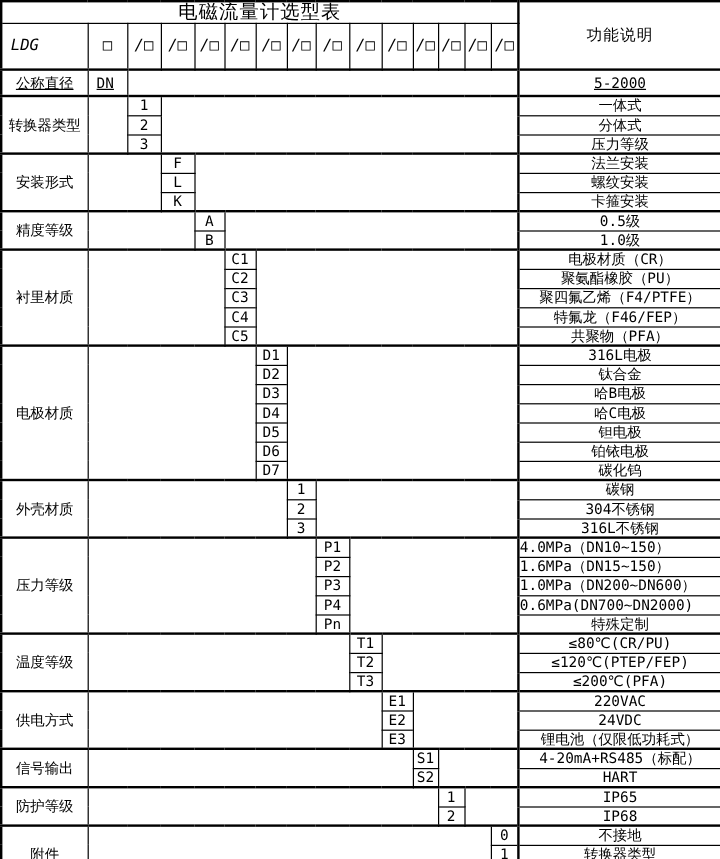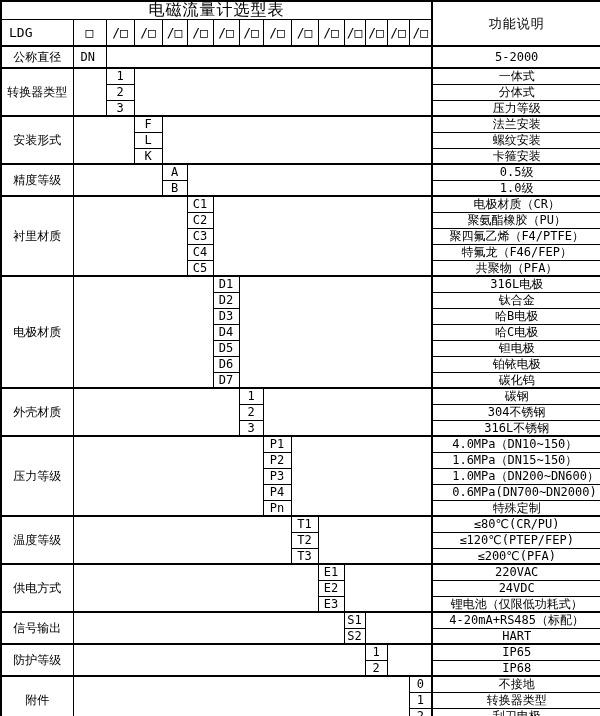--- a/index.html
+++ b/index.html
@@ -21,25 +21,25 @@
     vertical-align:middle;
     overflow:hidden;
     white-space:nowrap;
     line-height:1.05;
   }
   tr.bt > td{border-top:2px solid #000;}
   td.descCol{border-left:2px solid #000;}
   td.titleCell{font-size:16px;letter-spacing:1px;}
   td.hdrCell{font-size:13px;letter-spacing:1px;margin-top:43px;}
   td.lal{text-align:left;padding-left:7px;}
-  td.dleft{text-align:left;padding-left:19px;}
+  td.dleft{text-align:left;padding-left:0;}
   tr.r-title{height:14px;}
-  tr.r-model{height:27px;}
+  tr.r-model{height:39px;font-style:italic;}
   tr.r-model td{font-size:13px;}
-  tr.r-dn{height:22px;}
+  tr.r-dn{height:22px;text-decoration:underline;}
   tr.r-opt{height:16px;}
   tr.r-clip{height:3px;}
   tr.r-clip td{border-bottom:0;}
 </style>
 </head>
 <body>
 
 <div class="page">
   <table class="sel" id="tbl">
     <colgroup id="cg">

